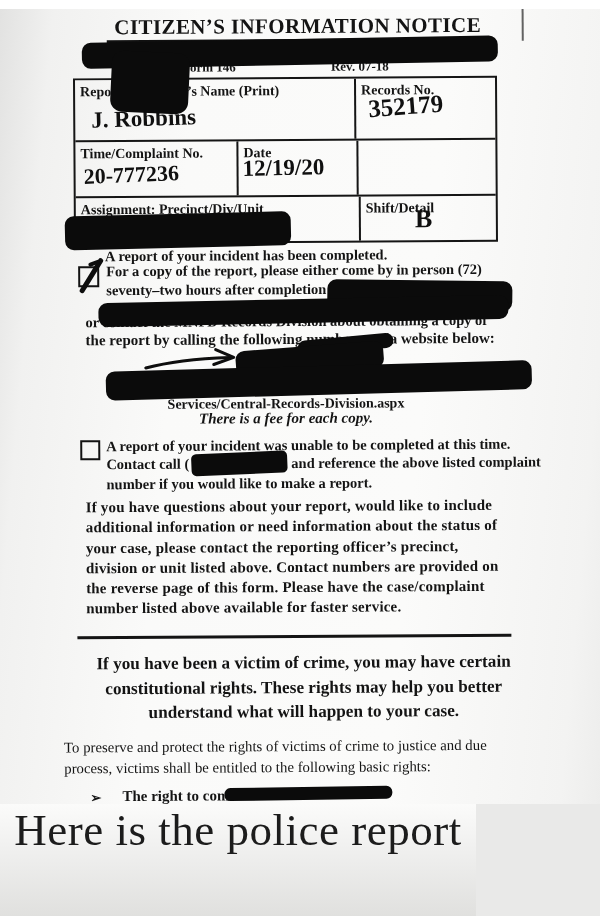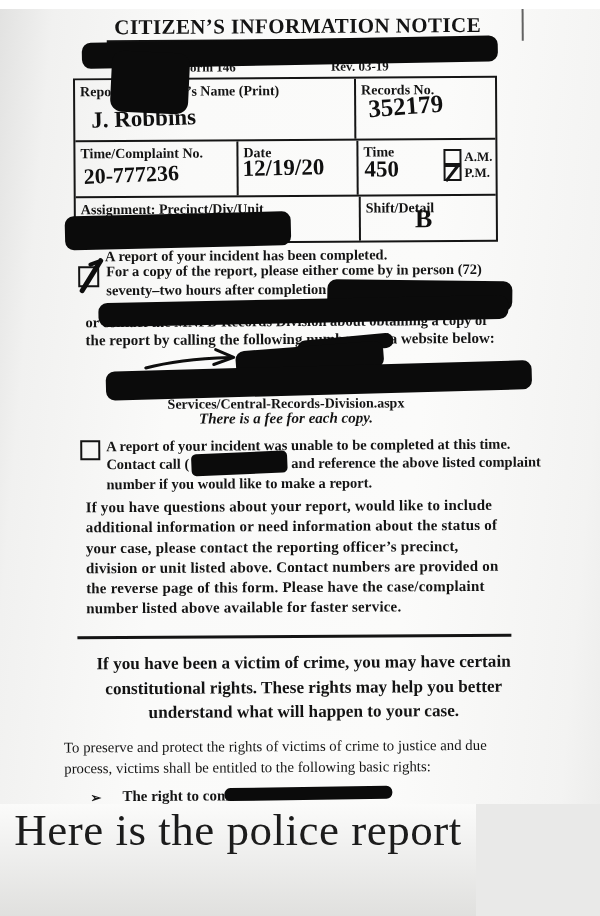--- a/index.html
+++ b/index.html
@@ -70,57 +70,41 @@
       <div class="doc-title">
         <span>CITIZEN’S INFORMATION NOTICE</span>
       </div>
 
       <div class="edge-line"></div>
 
       <div class="redact" style="left:84px;top:30px;width:416px;height:26px;transform:rotate(-0.7deg);"></div>
       <div class="redact" style="left:113px;top:42px;width:78px;height:61px;transform:rotate(3deg);border-radius:12px;"></div>
 
       <div class="meta-line" style="left:184px;top:50px;">Form 146</div>
-      <div class="meta-line" style="left:333px;top:50px;">Rev. 03-19</div>
+      <div class="meta-line" style="left:333px;top:50px;">Rev. 07-18</div>
 
       <div class="form-table">
         <div class="frow frow1">
           <div class="fcell">
             <span class="lbl">Reporting Officer’s Name (Print)</span>
             <span class="hand v-officer">J. Robbins</span>
           </div>
           <div class="fcell last">
             <span class="lbl">Records No.</span>
             <span class="hand v-emp">352179</span>
           </div>
         </div>
         <div class="frow frow2">
           <div class="fcell">
             <span class="lbl">Time/Complaint No.</span>
             <span class="hand v-case">20-777236</span>
           </div>
           <div class="fcell">
             <span class="lbl">Date</span>
             <span class="hand v-date">12/19/20</span>
-          </div>
-          <div class="fcell last">
-            <span class="lbl">Time</span>
-            <span class="hand v-time">450</span>
-            <div class="ampm">
-              <div class="ampm-row">
-                <span class="ampm-box"></span>
-                <span>A.M.</span>
-              </div>
-              <div class="ampm-row">
-                <span class="ampm-box">
-                  <span class="pm-slash"></span>
-                </span>
-                <span>P.M.</span>
-              </div>
-            </div>
           </div>
         </div>
         <div class="frow frow3">
           <div class="fcell">
             <span class="lbl">Assignment:  Precinct/Div/Unit</span>
           </div>
           <div class="fcell last">
             <span class="lbl">Shift/Detail</span>
             <span class="hand v-shift">B</span>
           </div>

